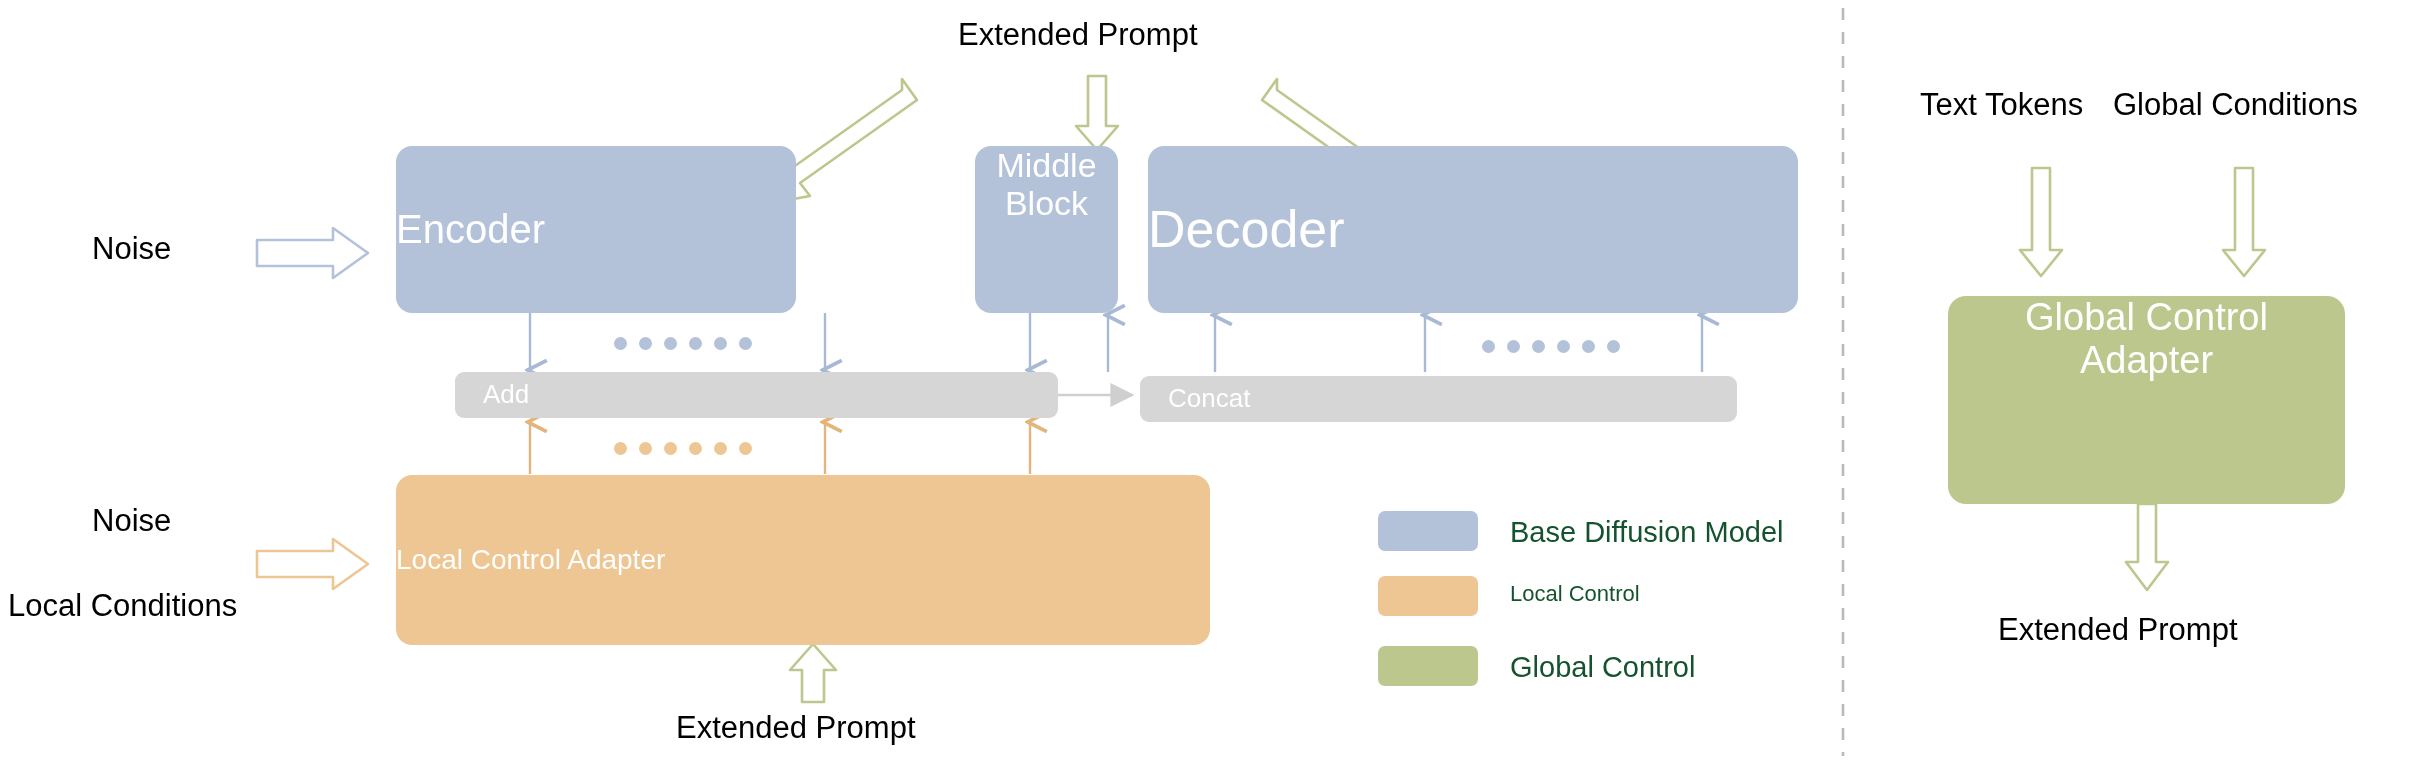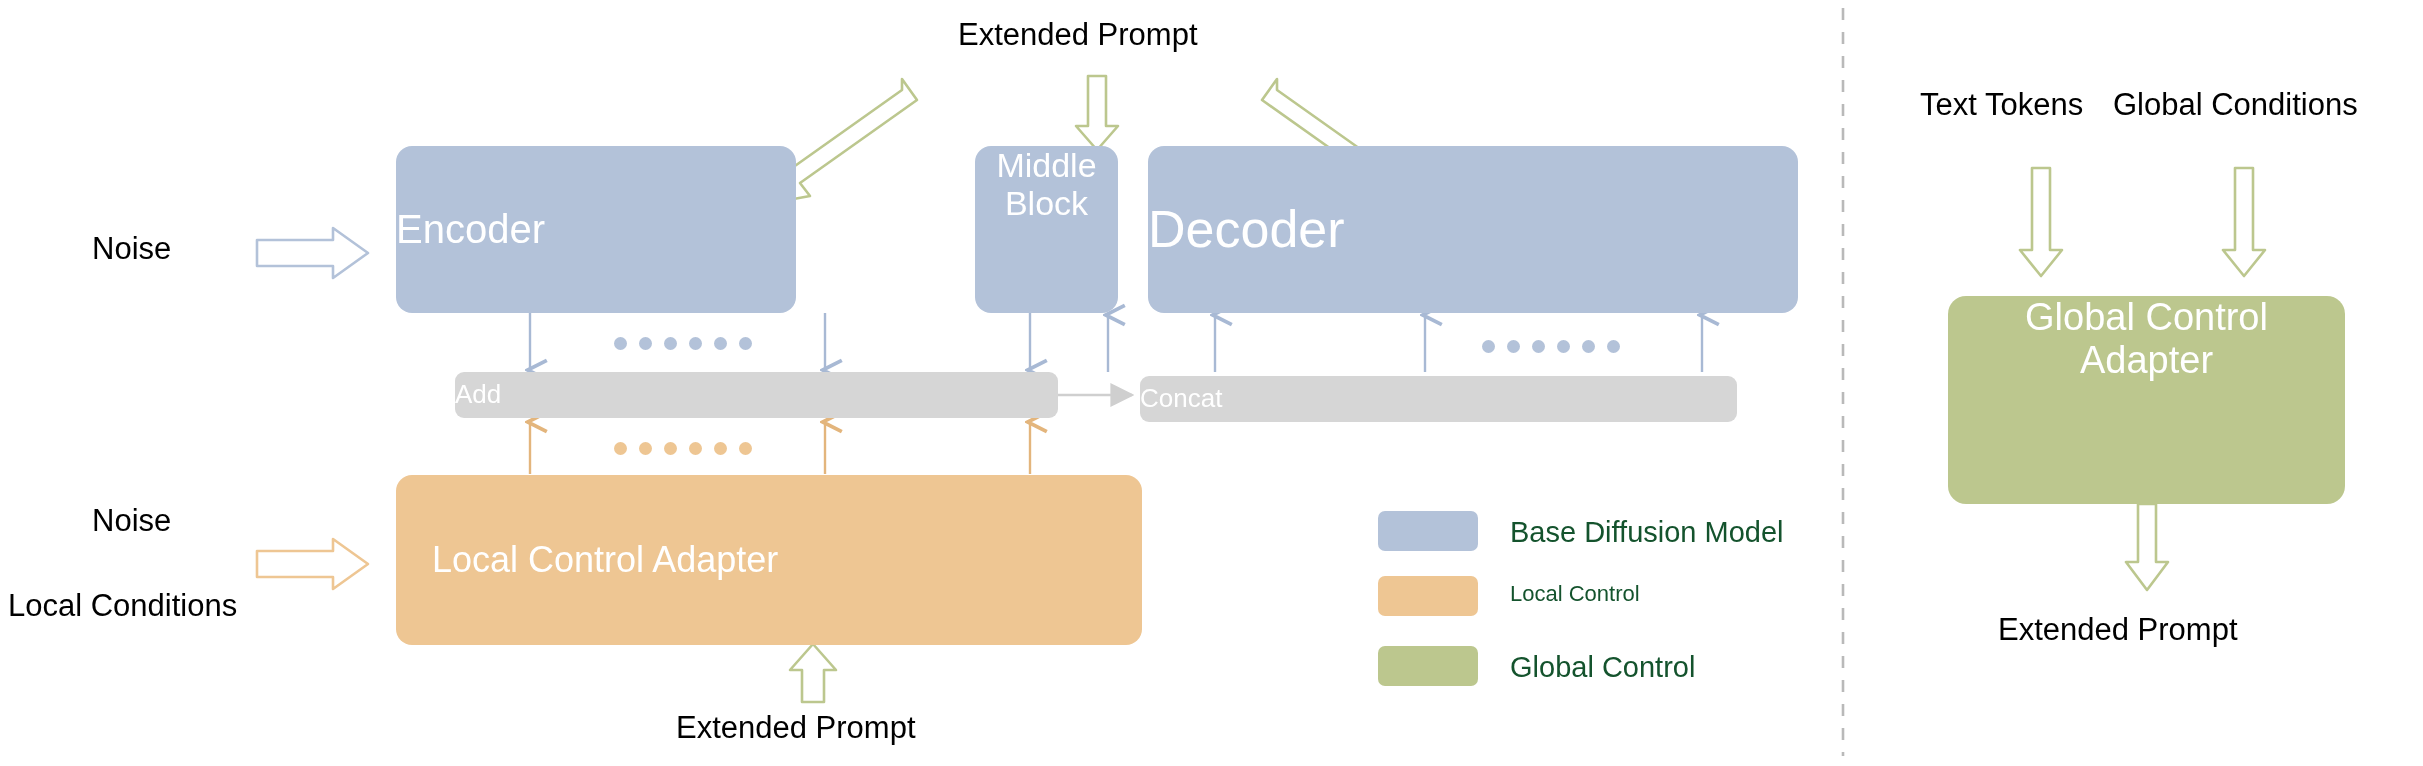--- a/index.html
+++ b/index.html
@@ -3,21 +3,21 @@
 <meta charset="utf-8">
 <style>
   html,body{margin:0;padding:0;background:#ffffff;}
   body{font-family:"Liberation Sans", sans-serif;}
   #stage{position:relative;width:2423px;height:766px;background:#fff;overflow:hidden;}
   .box{position:absolute;display:flex;align-items:center;justify-content:flex-start;
        text-align:center;color:#ffffff;line-height:1.12;box-sizing:border-box;}
   .blue{background:#b3c2d9;}
   .orange{background:#eec693;}
   .green{background:#bcc78e;}
-  .gray{background:#d6d6d6;}
+  .gray{background:#d6d6d6;padding-left:28px;}
   .lbl{position:absolute;color:#000;white-space:nowrap;}
   .legend-sw{position:absolute;border-radius:7px;}
   .legend-tx{position:absolute;color:#14532d;white-space:nowrap;}
   svg.layer{position:absolute;left:0;top:0;width:2423px;height:766px;pointer-events:none;}
   .dots{position:absolute;display:flex;gap:12px;align-items:center;}
   .dots i{display:block;width:13px;height:13px;border-radius:50%;}
   .dots.blue-d i{background:#b3c2d9;}
   .dots.orange-d i{background:#eec693;}
 </style>
 </head>
@@ -120,21 +120,21 @@
   </div>
 
   <div class="box gray" style="left:455px;top:372px;width:603px;height:46px;border-radius:9px;font-size:26px;">
     <span>Add</span>
   </div>
 
   <div class="box gray" style="left:1140px;top:376px;width:597px;height:46px;border-radius:9px;font-size:26px;">
     <span>Concat</span>
   </div>
 
-  <div class="box orange" style="left:396px;top:475px;width:746px;height:170px;border-radius:16px;font-size:36px;padding-left:36px;">
+  <div class="box orange" style="left:396px;top:475px;width:814px;height:170px;border-radius:16px;font-size:28px;">
     <span>Local Control Adapter</span>
   </div>
 
   <div class="dots blue-d" style="left:614px;top:337px;">
     <i></i>
       <i></i>
       <i></i>
       <i></i>
       <i></i>
       <i></i>

